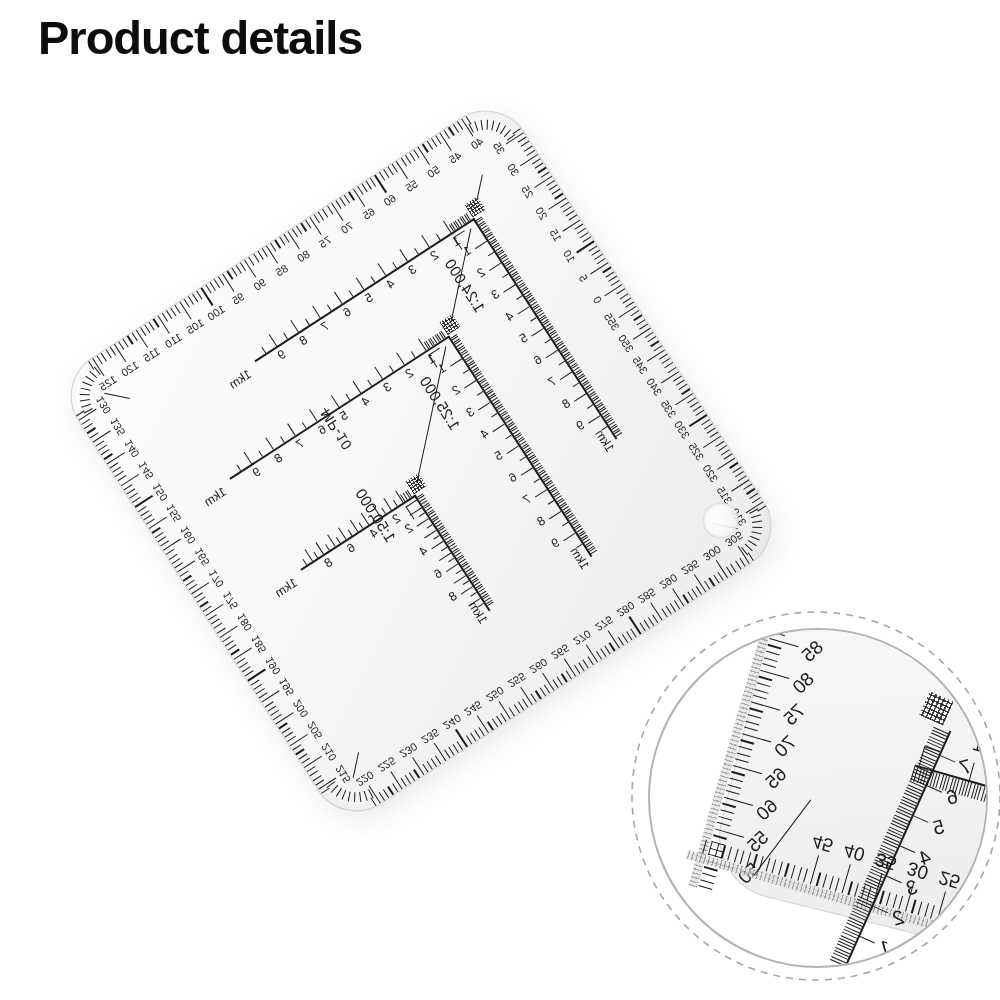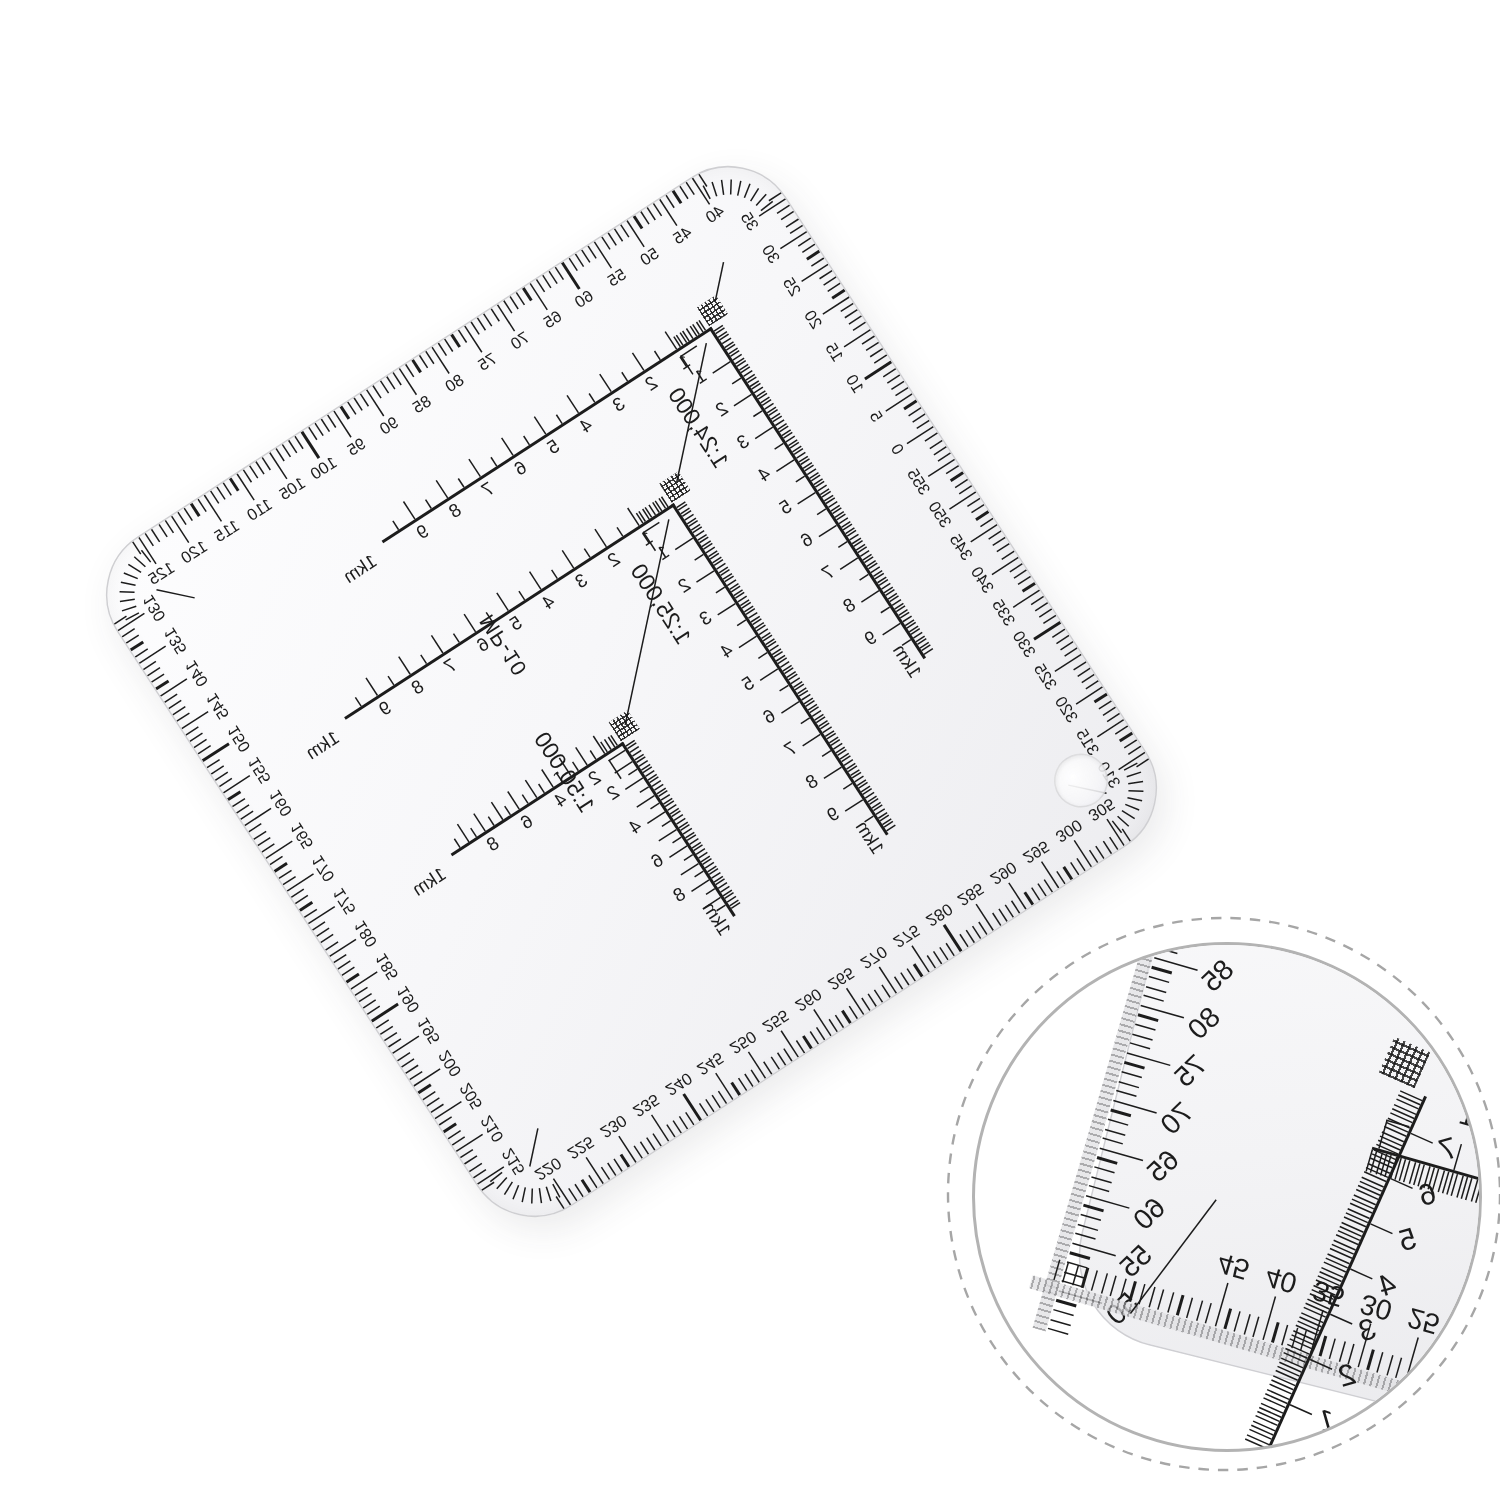--- a/index.html
+++ b/index.html
@@ -57,20 +57,21 @@
          transform:rotate(50deg) scaleX(-1);}
   .ialab2{position:absolute;width:30px;text-align:center;font-size:20px;transform:scaleX(-1);}
   .iblock{position:absolute;width:26px;height:26px;
      background:repeating-linear-gradient(0deg,rgba(25,25,25,.8) 0 1.5px,transparent 1.5px 4.5px),
                 repeating-linear-gradient(90deg,rgba(25,25,25,.8) 0 1.5px,transparent 1.5px 4.5px);}
 </style>
 </head>
 <body>
 
 <div class="page">
+  <div class="title">Product details</div>
 
   <svg class="dashring" width="380" height="380">
     <circle cx="190" cy="190" r="184" fill="none" stroke="#a6a6a6" stroke-width="1.6" stroke-dasharray="7 6"></circle>
   </svg>
 
   <div class="inset">
       <div class="ibody"></div>
       <div class="istrip" style="left: 48px; top: 258px; width: 390px; height: 80px; transform: rotate(-74deg);">
         <div class="iband"></div>
         <div class="itk" style="left: 1.6px; height: 14px;"></div>

